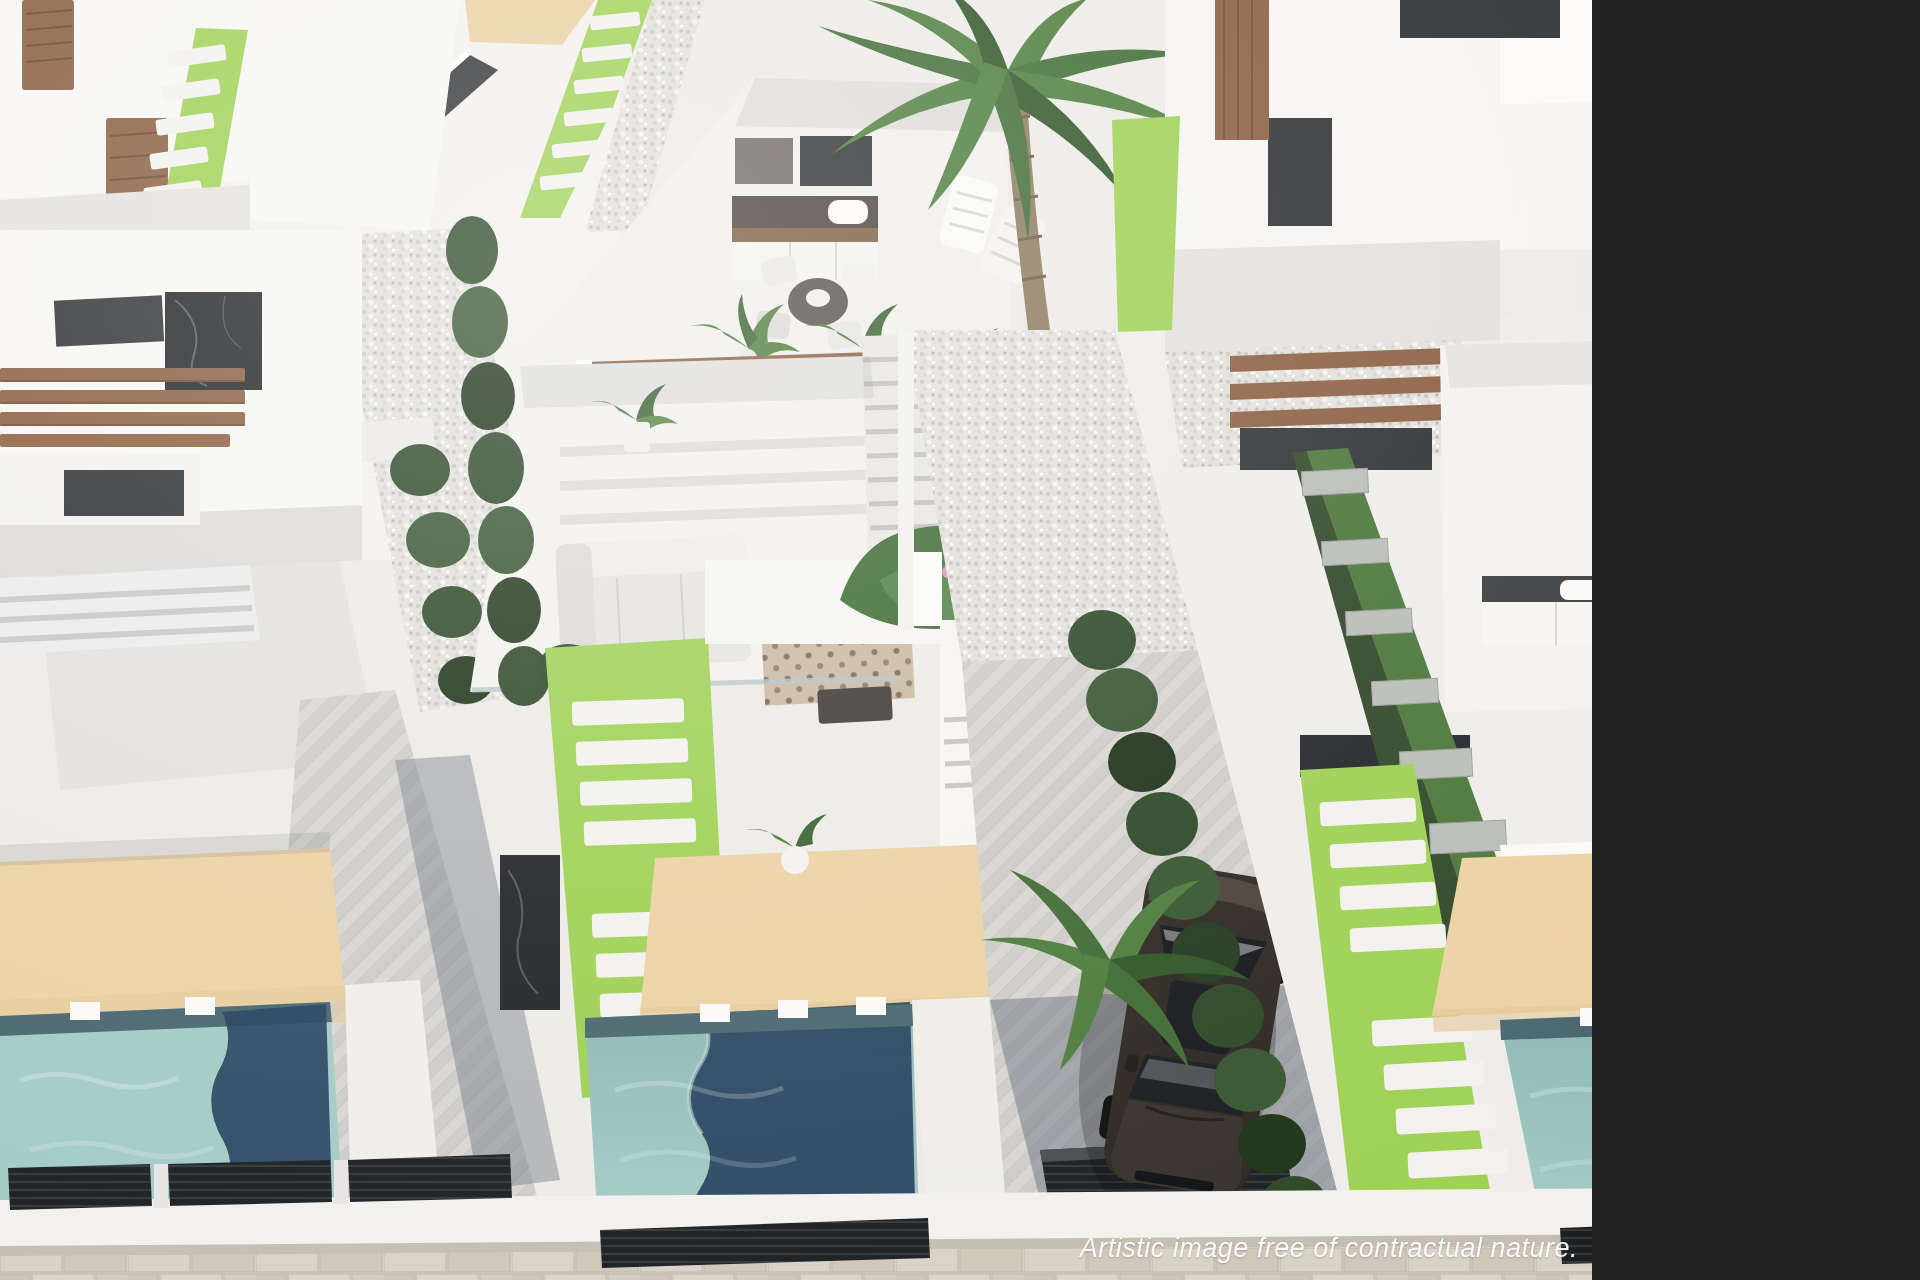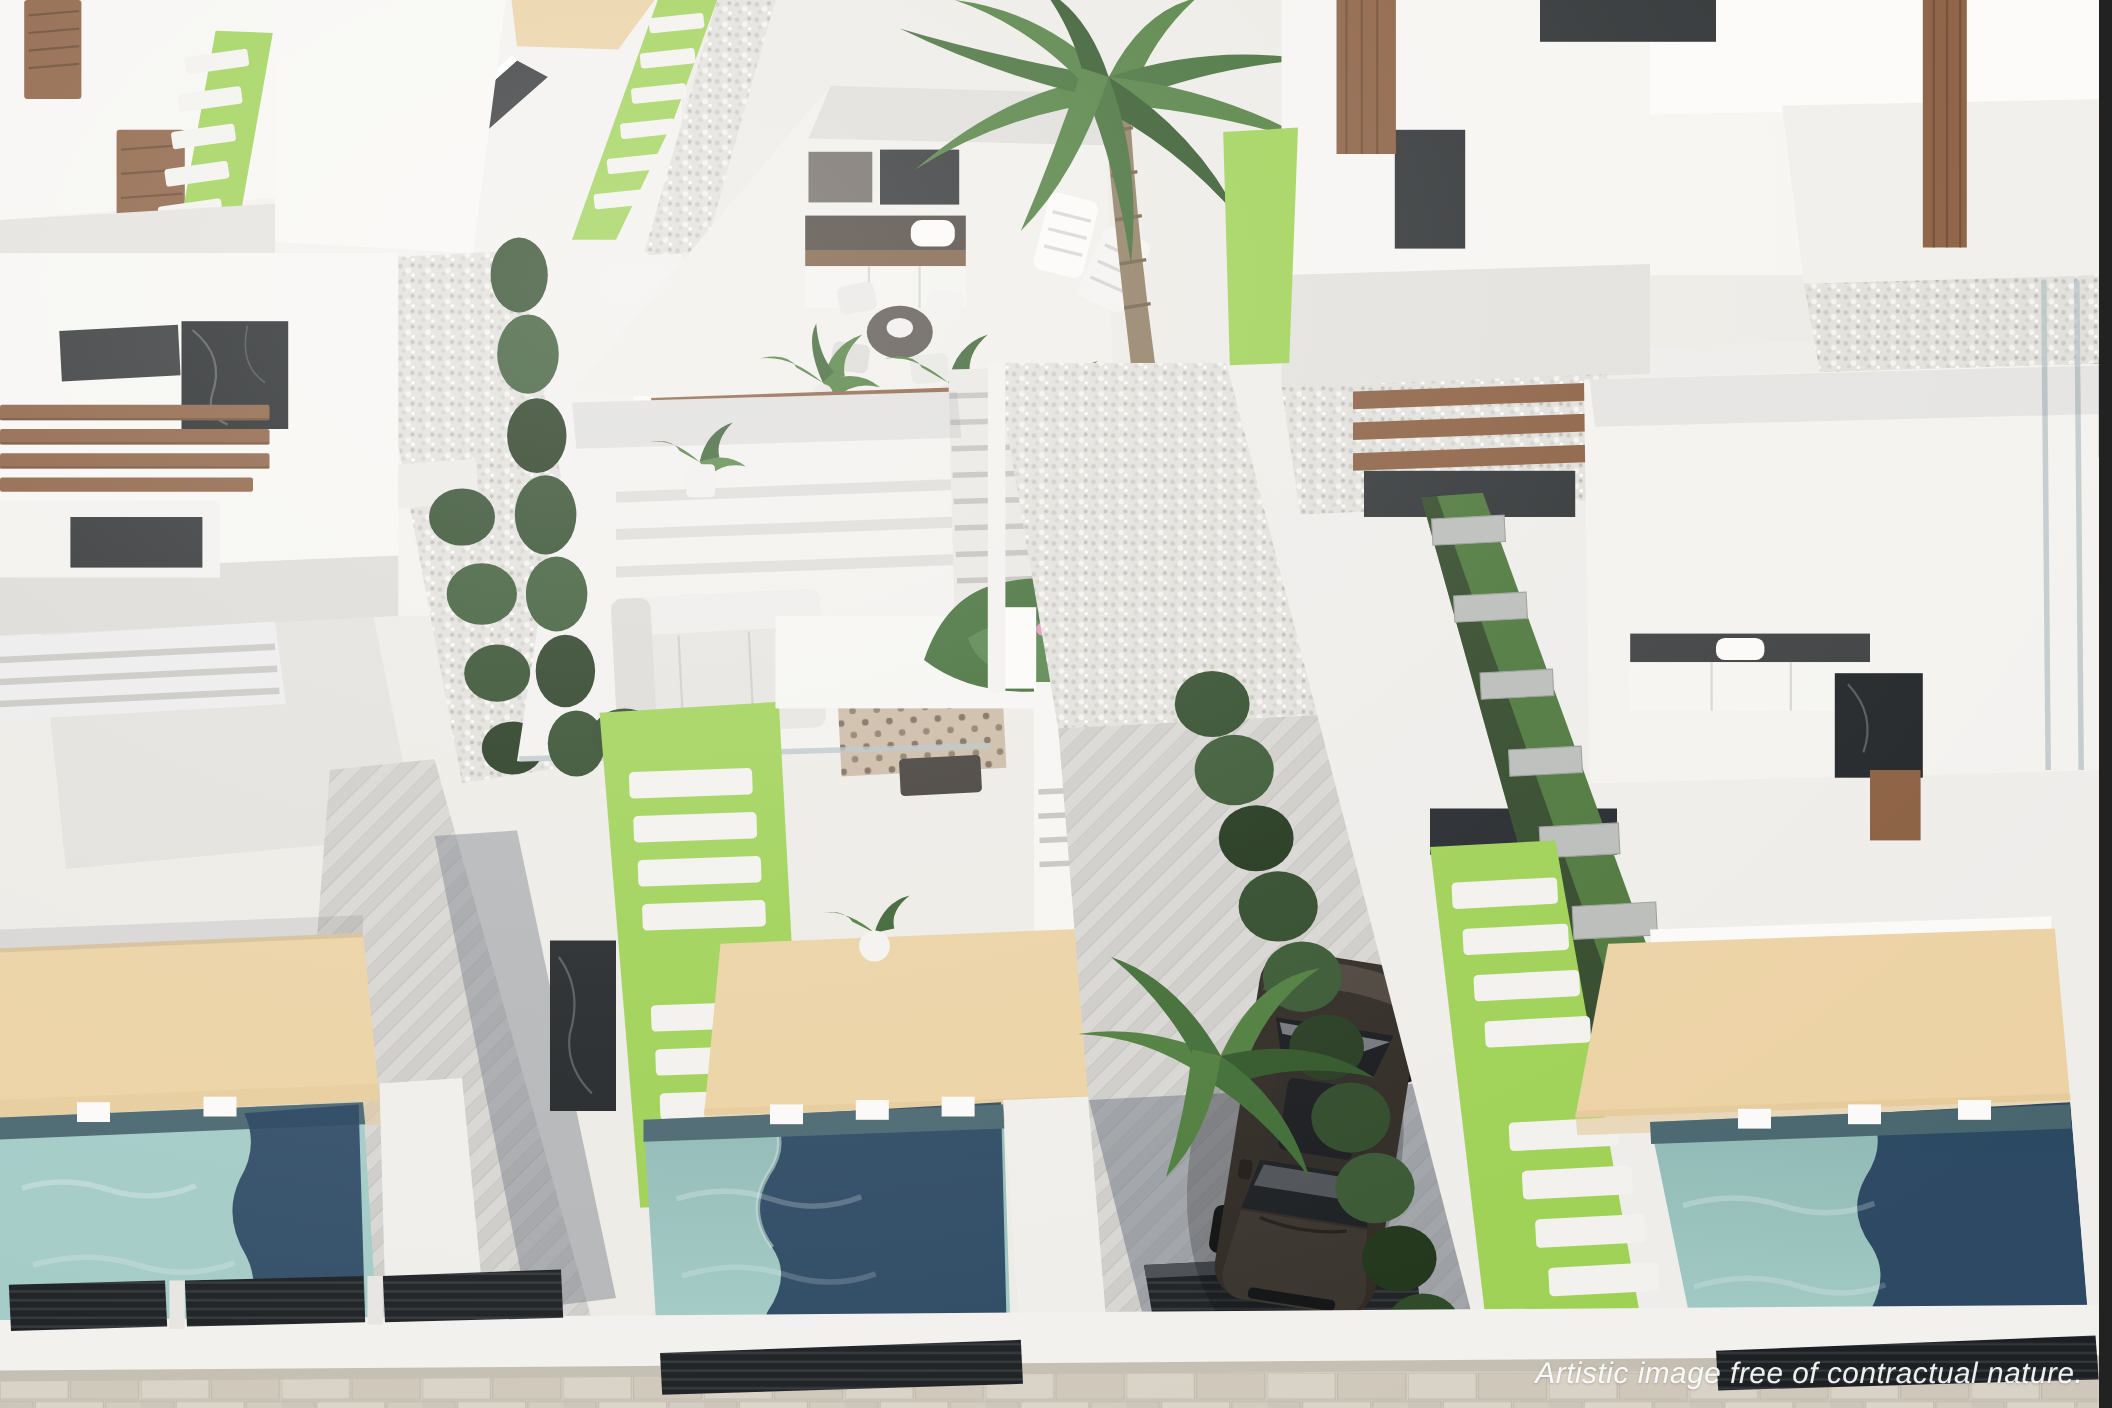--- a/index.html
+++ b/index.html
@@ -1,16 +1,16 @@
 <!DOCTYPE html>
 <html><head>
 <meta charset="utf-8">
 <style>
   html,body{margin:0;padding:0;background:#222;}
-  .stage{position:relative;width:1908px;height:1280px;overflow:hidden;
+  .stage{position:relative;width:1592px;height:1280px;overflow:hidden;
          font-family:"Liberation Sans",sans-serif;background:#edebe6;text-decoration:underline;}
   .stage svg{position:absolute;left:0;top:0;display:block;}
   .watermark{position:absolute;right:14px;bottom:16px;
     font-family:"Liberation Sans",sans-serif;font-style:italic;font-size:27px;
     letter-spacing:.5px;color:rgba(255,255,255,.93);
     text-shadow:0 1px 2px rgba(90,90,90,.35);pointer-events:none;}
 </style>
 </head>
 <body>
 

